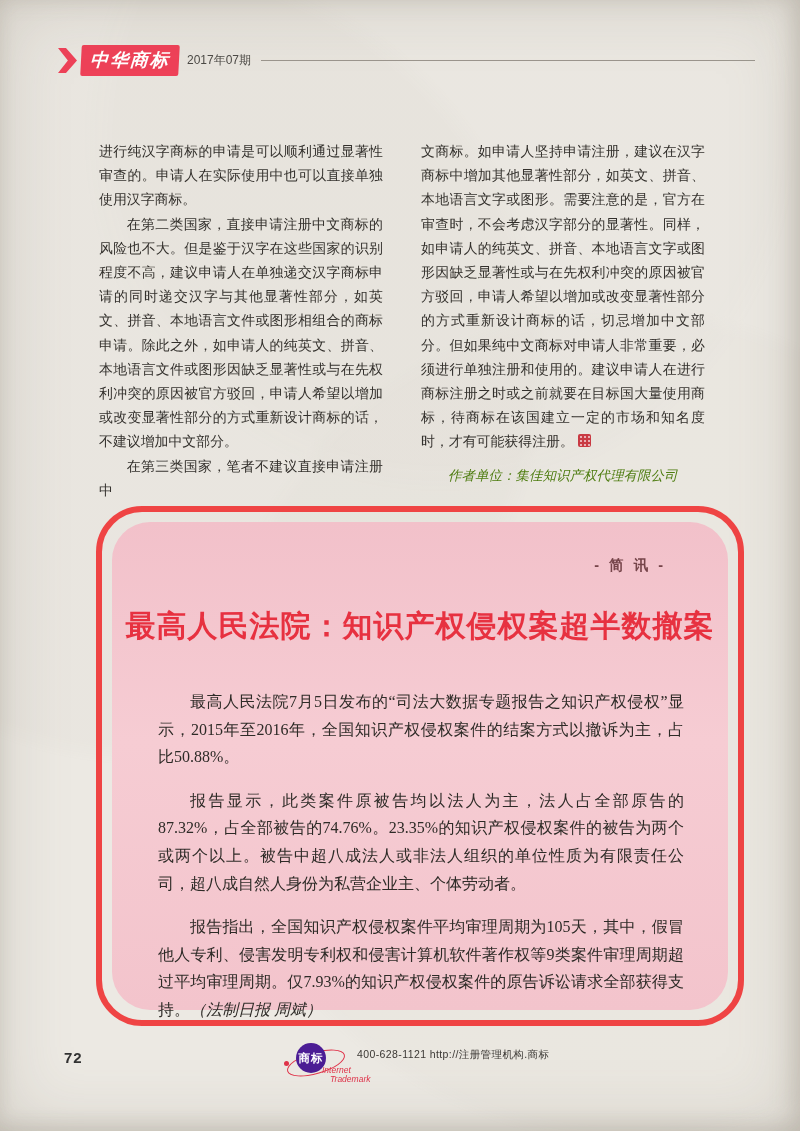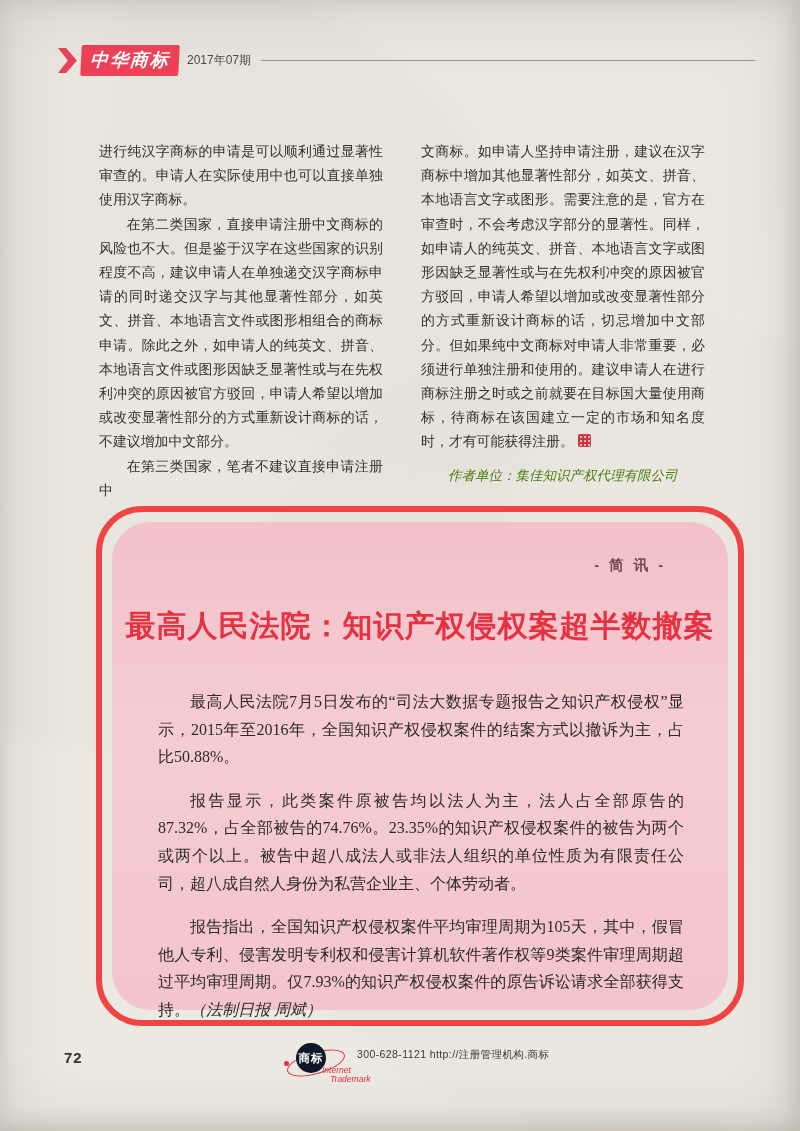--- a/index.html
+++ b/index.html
@@ -78,21 +78,21 @@
 
   
   .page-num { position: absolute; left: 64px; top: 1049px; font-size: 15px; font-weight: 700; color: #333; letter-spacing: 1px; font-family: "Liberation Sans", sans-serif; }
   .footer-brand { position: absolute; left: 284px; top: 1040px; width: 74px; height: 46px; }
   .orbit {
     position: absolute; left: 2px; top: 12px; width: 58px; height: 20px;
     border: 1.5px solid #e0334a; border-radius: 50%; transform: rotate(-16deg);
   }
   .globe {
     position: absolute; left: 12px; top: 3px; width: 30px; height: 30px; border-radius: 50%;
-    background: #0f172a; color: #fff; display: flex; align-items: center; justify-content: center;
+    background: #4c1d95; color: #fff; display: flex; align-items: center; justify-content: center;
     font-size: 11.5px; letter-spacing: 1px; font-weight: 700;
   }
   .orbit-dot { position: absolute; left: 0; top: 21px; width: 5px; height: 5px; background: #e0334a; border-radius: 50%; }
   .logo-sub { position: absolute; left: 38px; top: 26px; color: #e0334a; font-size: 8.5px; font-style: italic; line-height: 1.1; white-space: nowrap; font-family: "Liberation Sans", sans-serif; }
   .logo-sub .l2 { display: block; margin-left: 8px; }
   .footer-text { position: absolute; left: 357px; top: 1044px; font-family: "Liberation Sans", sans-serif; }
   .tagline { font-size: 14.5px; font-weight: 700; color: #2e2b27; letter-spacing: 1.5px; }
   .contact { font-size: 10.5px; color: #3b3834; margin-top: 4px; letter-spacing: .4px; }
 </style>
 </head>
@@ -134,16 +134,16 @@
   <div class="page-num">72</div>
 
   <div class="footer-brand">
     <div class="orbit"></div>
     <div class="orbit-dot"></div>
     <div class="globe">商标</div>
     <div class="logo-sub"><span>Internet</span><span class="l2">Trademark</span></div>
   </div>
 
   <div class="footer-text">
-    <div class="contact">300-628-1121 http://注册管理机构.商标</div>
+    <div class="contact">400-628-1121 http://注册管理机构.商标</div>
   </div>
 
 </div>
 
 </body></html>

